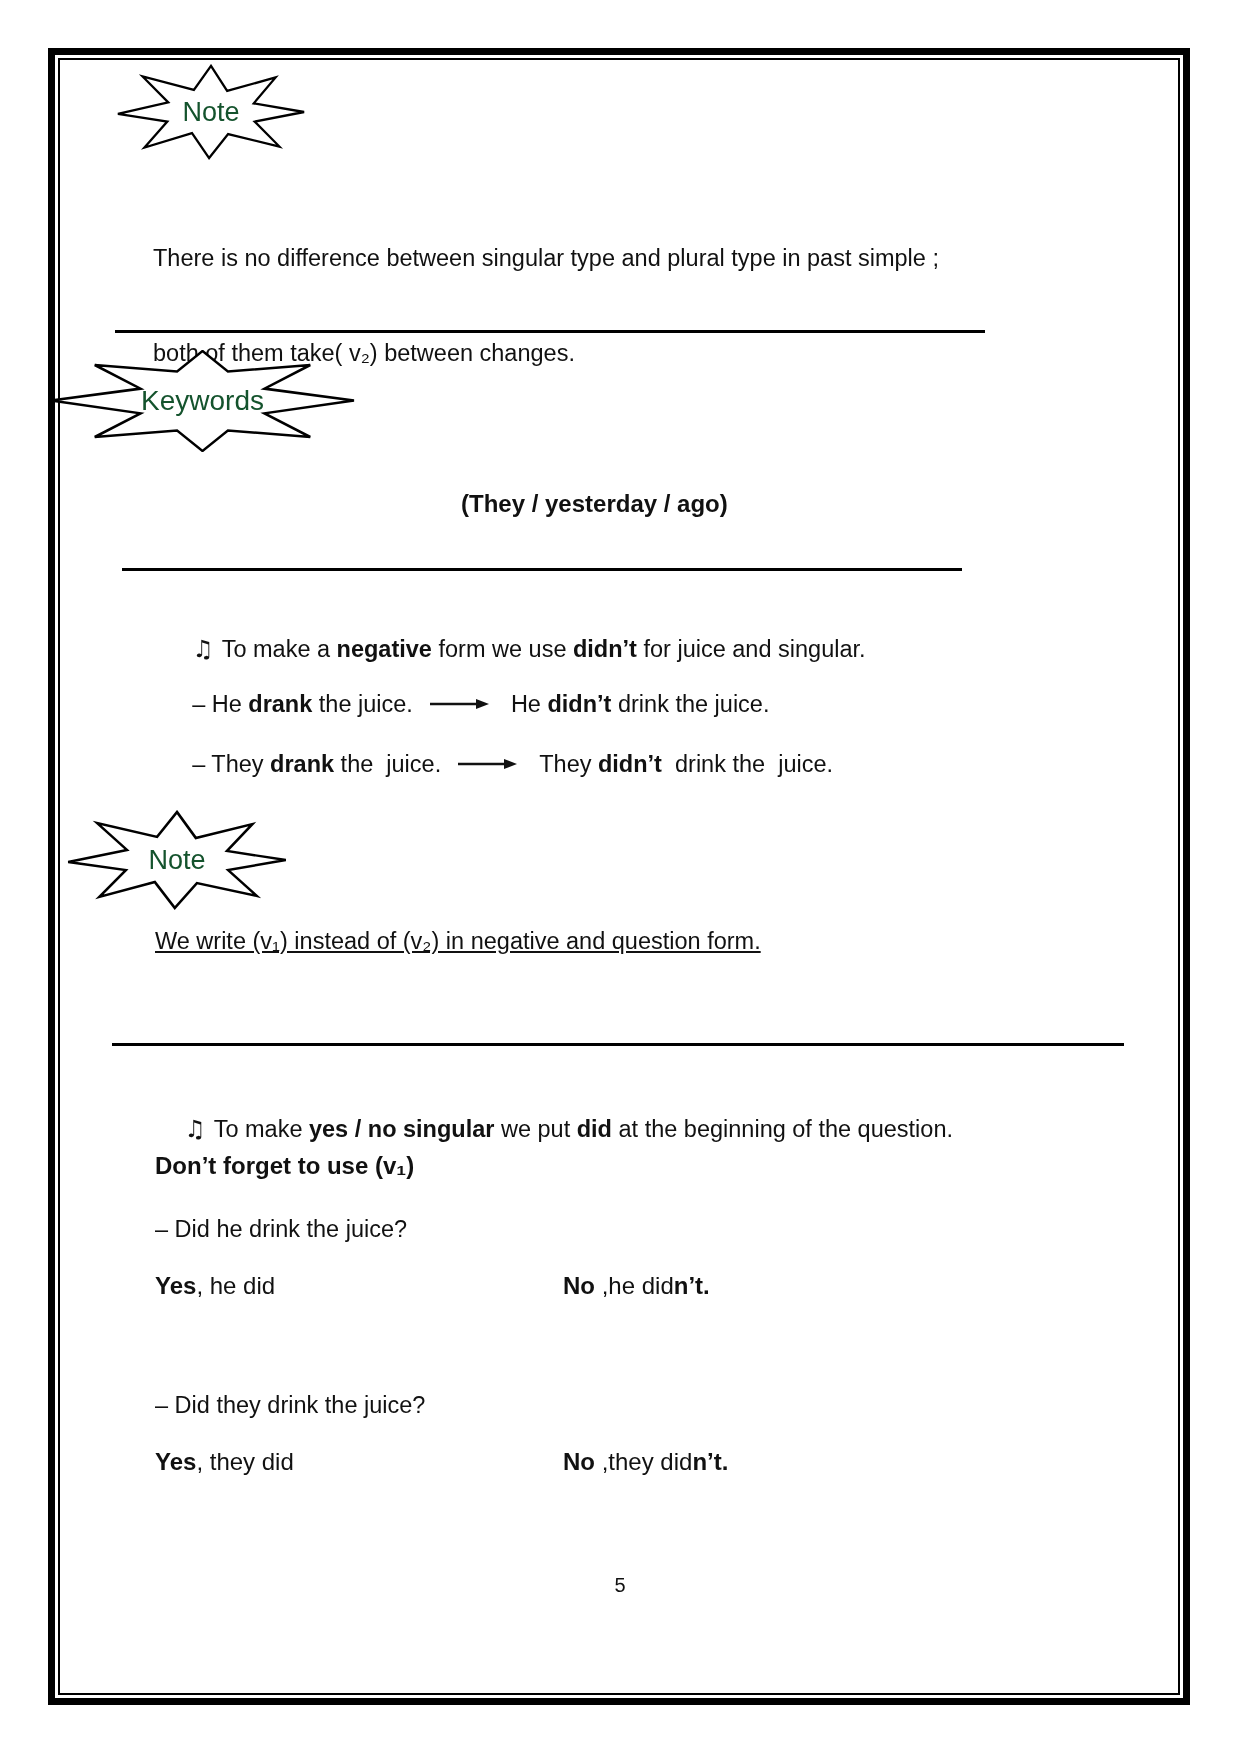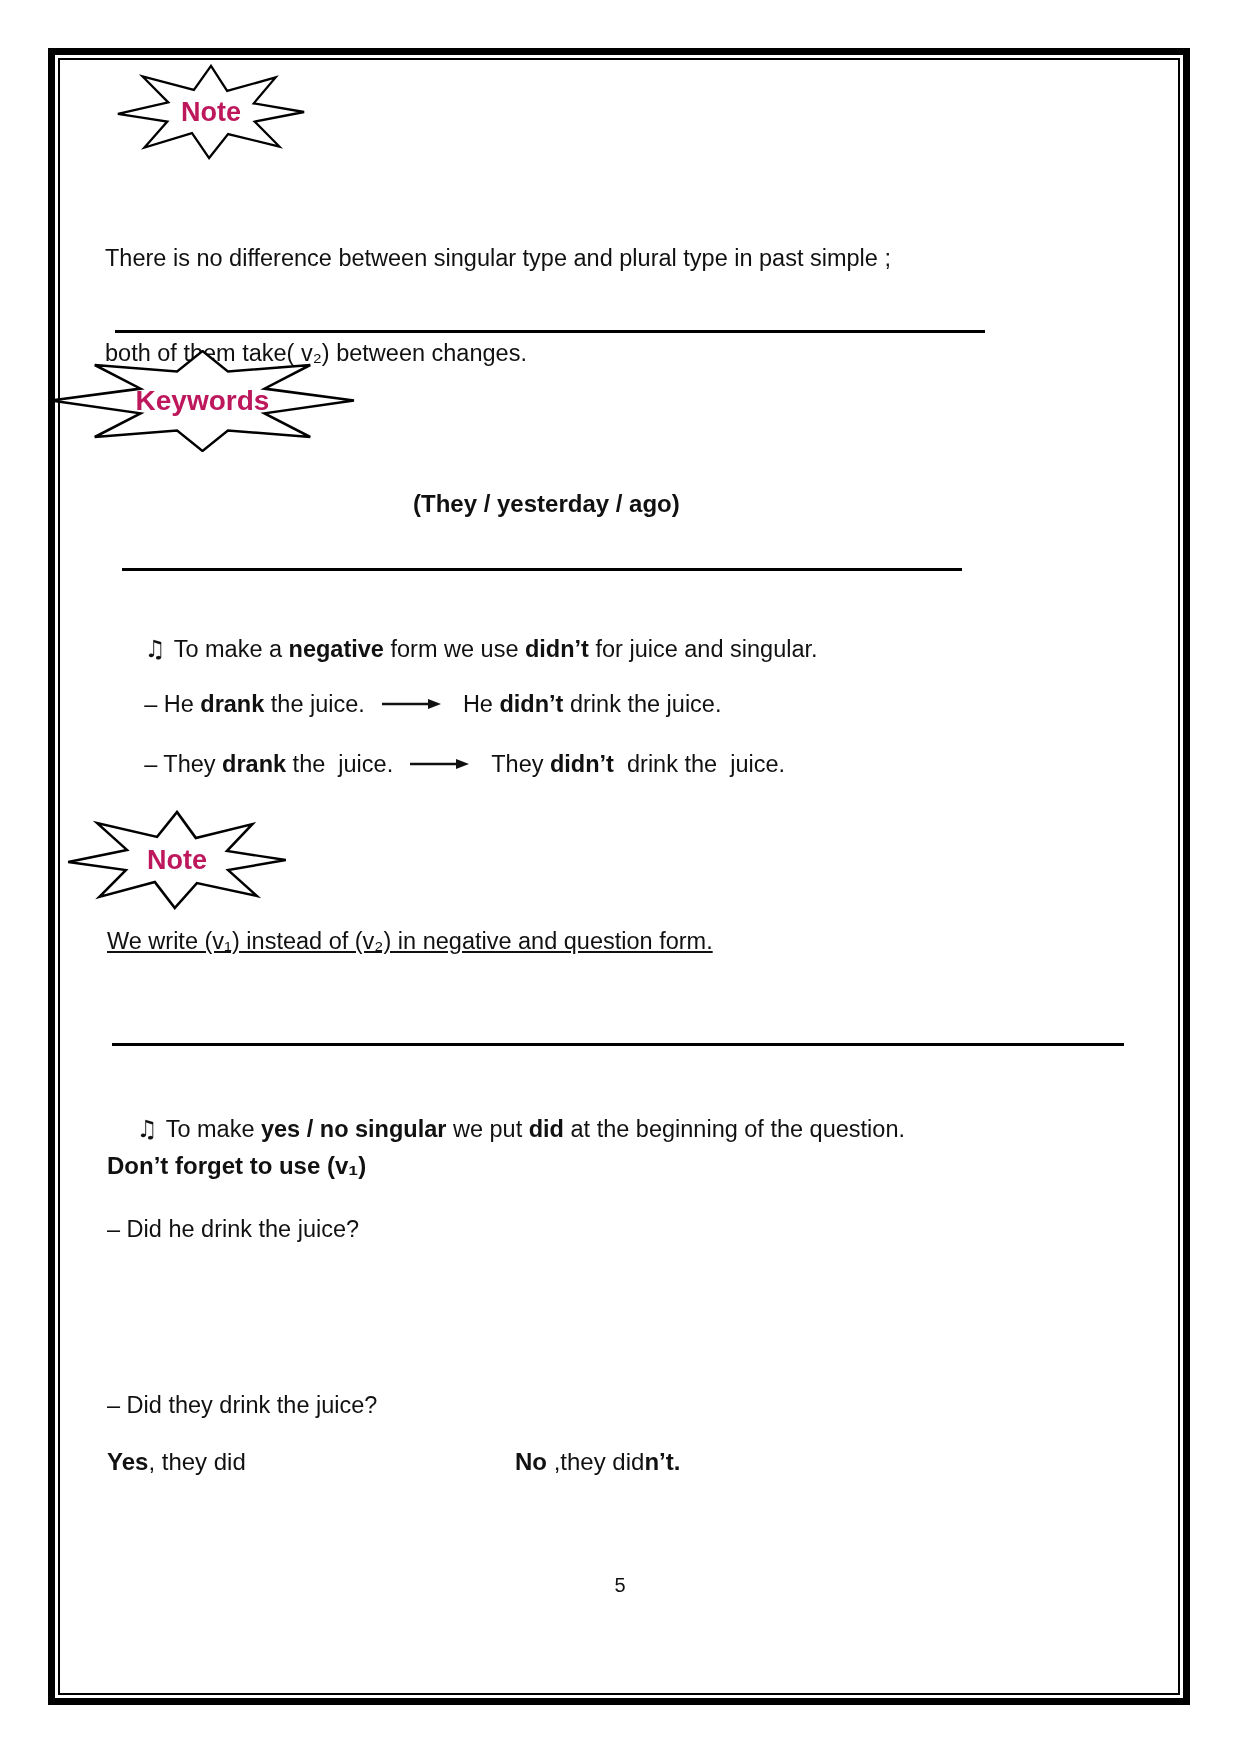--- a/index.html
+++ b/index.html
@@ -6,21 +6,21 @@
   html,body { background:#ffffff; }
   .page {
     position:relative;
     width:1240px; height:1754px;
     background:#ffffff;
     font-family:"Liberation Sans","DejaVu Sans",sans-serif;
     color:#111;
     overflow:hidden;
   }
   .abs { position:absolute; }
-  .t  { font-size:23.5px; color:#111; white-space:pre; }
+  .t  { font-size:23.5px; color:#111; white-space:pre;margin-left:48px; }
   .b  { font-weight:bold; }
   .ku { font-weight:bold; text-decoration-thickness:2.5px; text-underline-offset:5px; }
   .nowrap { white-space:pre; }
 
   
   .frame-outer {
     position:absolute; left:48px; top:48px;
     width:1142px; height:1657px;
     border:7px solid #000;
   }
@@ -28,21 +28,21 @@
     position:absolute; inset:3px;
     border:2px solid #000;
   }
 
   
   .star { position:absolute; }
   .star svg { position:absolute; inset:0; width:100%; height:100%; }
   .star-label {
     position:absolute; inset:0;
     display:flex; align-items:center; justify-content:center;
-    font-weight:bold; color:#be185d;
+    font-weight:normal; color:#14532d;
   }
 
   .rule { position:absolute; height:3px; background:#000; }
 
   .mus { font-family:"DejaVu Sans",sans-serif; font-size:24px; margin-right:8px; }
   .arrow-svg { vertical-align:middle; margin:0 20px 4px 16px; }
 
   .para-line { line-height:41px; white-space:pre; }
 
   .page-num {
@@ -114,20 +114,24 @@
   <div class="rule" style="left:112px; top:1043px; width:1012px;"></div>
 
   <div class="abs t nowrap" style="left:110px; top:1088px;">
     <span class="mus">♫</span><span>To make </span><span class="ku">yes / no singular</span><span> we put </span><span class="ku">did</span><span> at the beginning of the question.</span>
   </div>
 
   <div class="abs t b" style="left:107px; top:1152px; font-size:24px;">Don’t forget to use (v₁)</div>
 
   <div class="abs t" style="left:107px; top:1216px;">– Did he drink the juice?</div>
 
+  <div class="abs" style="left:0; top:1272px; width:1240px; height:34px;">
+    <span class="abs t" style="left:107px; top:0; font-size:24px;"><span class="b">Yes</span><span>, he did</span></span>
+    <span class="abs t" style="left:515px; top:0; font-size:24px;"><span class="b">No</span><span> ,he did</span><span class="b">n’t.</span></span>
+  </div>
 
   <div class="abs t" style="left:107px; top:1392px;">– Did they drink the juice?</div>
 
   <div class="abs" style="left:0; top:1448px; width:1240px; height:34px;">
     <span class="abs t" style="left:107px; top:0; font-size:24px;"><span class="b">Yes</span><span>, they did</span></span>
     <span class="abs t" style="left:515px; top:0; font-size:24px;"><span class="b">No</span><span> ,they did</span><span class="b">n’t.</span></span>
   </div>
 
   <div class="page-num">5</div>
 

